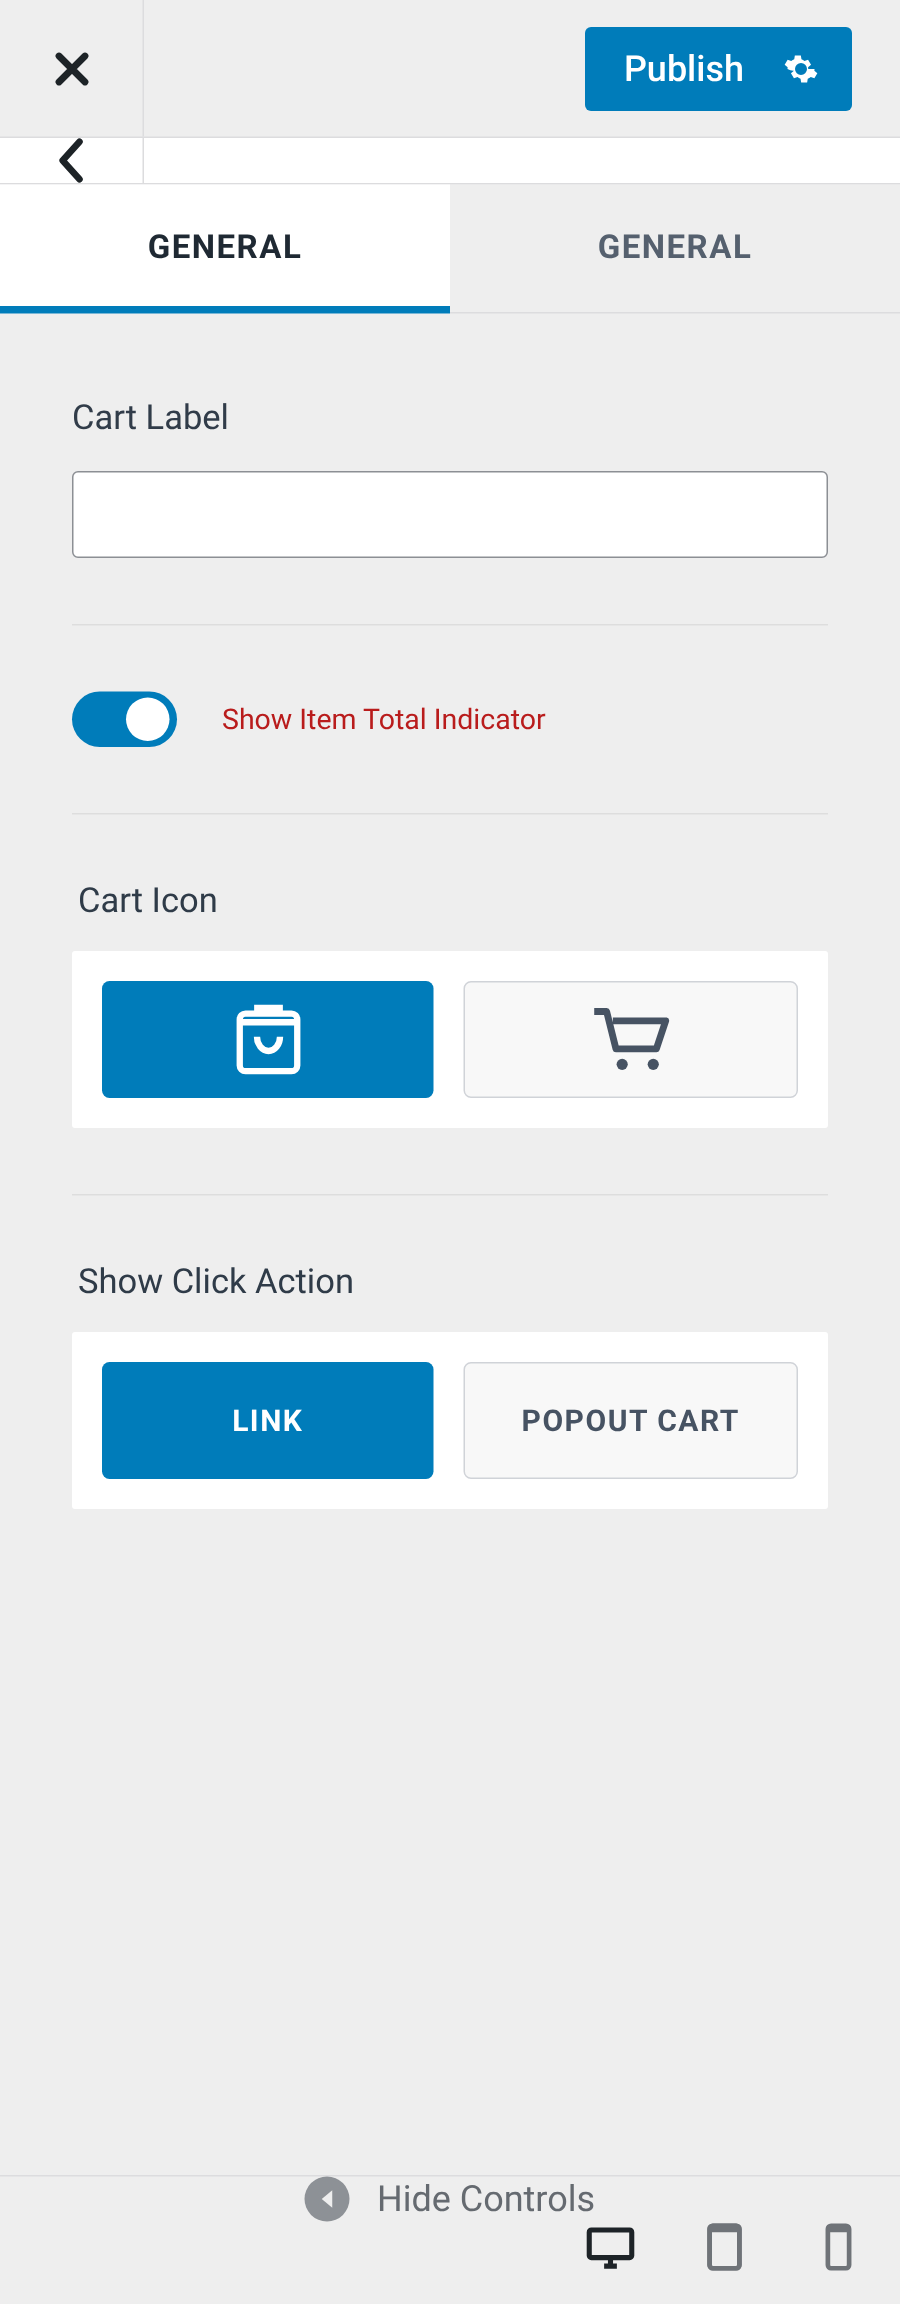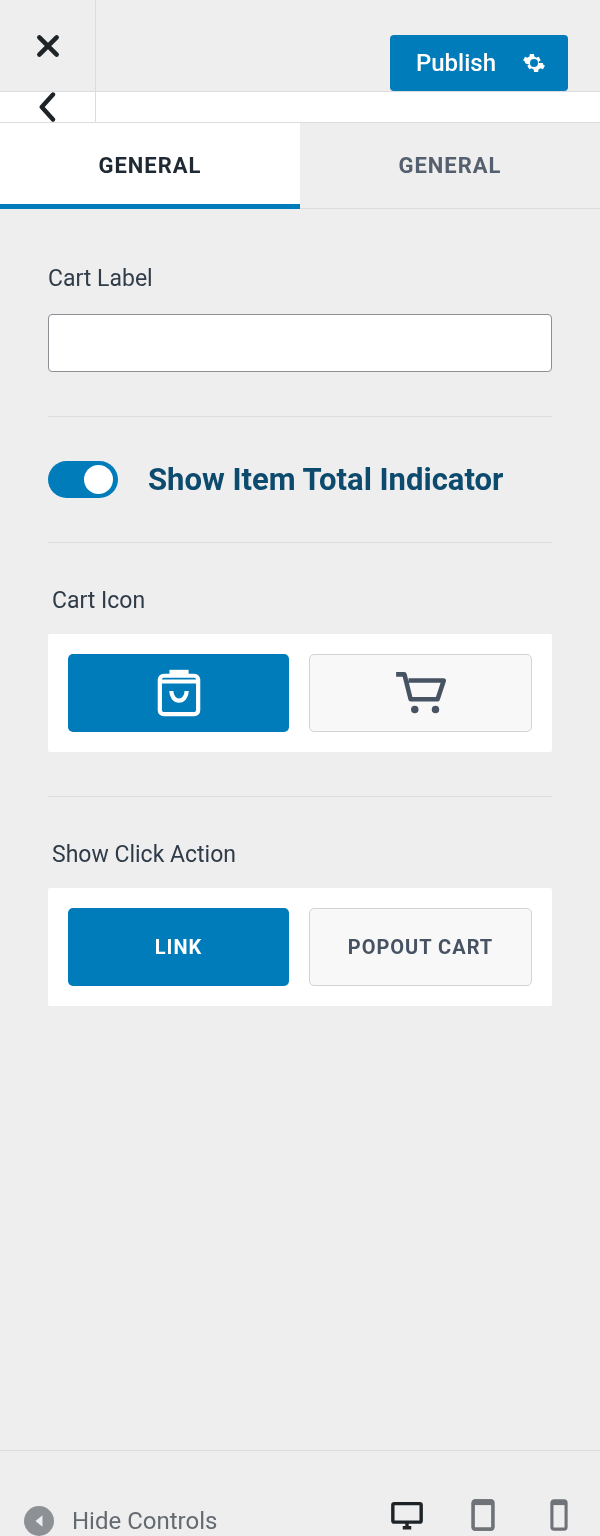--- a/index.html
+++ b/index.html
@@ -24,21 +24,21 @@
     display: flex;
     align-items: center;
     justify-content: center;
     border-right: 1px solid #dcdcde;
     cursor: pointer;
   }
   .topbar .close svg { width: 26px; height: 26px; }
   .topbar .spacer { flex: 1; }
   .publish-wrap {
     display: flex;
-    align-items: flex-end;
+    align-items: center;
     padding-right: 32px;
   }
   .publish-btn {
     display: flex;
     align-items: center;
     background: #007cba;
     color: #fff;
     border-radius: 4px;
     height: 56px;
     padding: 0 22px 0 26px;
@@ -154,21 +154,21 @@
   }
   .toggle .knob {
     position: absolute;
     top: 4px;
     right: 5px;
     width: 29px;
     height: 29px;
     background: #fff;
     border-radius: 50%;
   }
-  .toggle-label { font-size: 31px; color: #0c4a6e; font-weight: bold; }
+  .toggle-label { font-size: 19px; color: #b91c1c; }
 
   .option-card {
     background: #fff;
     padding: 20px;
     border-radius: 2px;
     display: flex;
     gap: 20px;
   }
   .option-btn {
     flex: 1;
@@ -194,22 +194,23 @@
   }
   .option-btn svg.bag { width: 46px; height: 52px; stroke: #fff; fill: none; stroke-width: 2.2; }
   .option-btn svg.cart { width: 58px; height: 50px; stroke: #475363; fill: none; stroke-width: 2.2; }
 
   
   .footer {
     height: 86px;
     border-top: 1px solid #dcdcde;
     background: #eeeeee;
     display: flex;
-    align-items: flex-end;
+    align-items: center;
     padding: 0 24px;
+    flex-direction: column;
   }
   .hide-controls {
     display: flex;
     align-items: center;
     gap: 18px;
     font-size: 24px;
     color: #656a70;
     cursor: pointer;
   }
   .hide-controls .circ {

